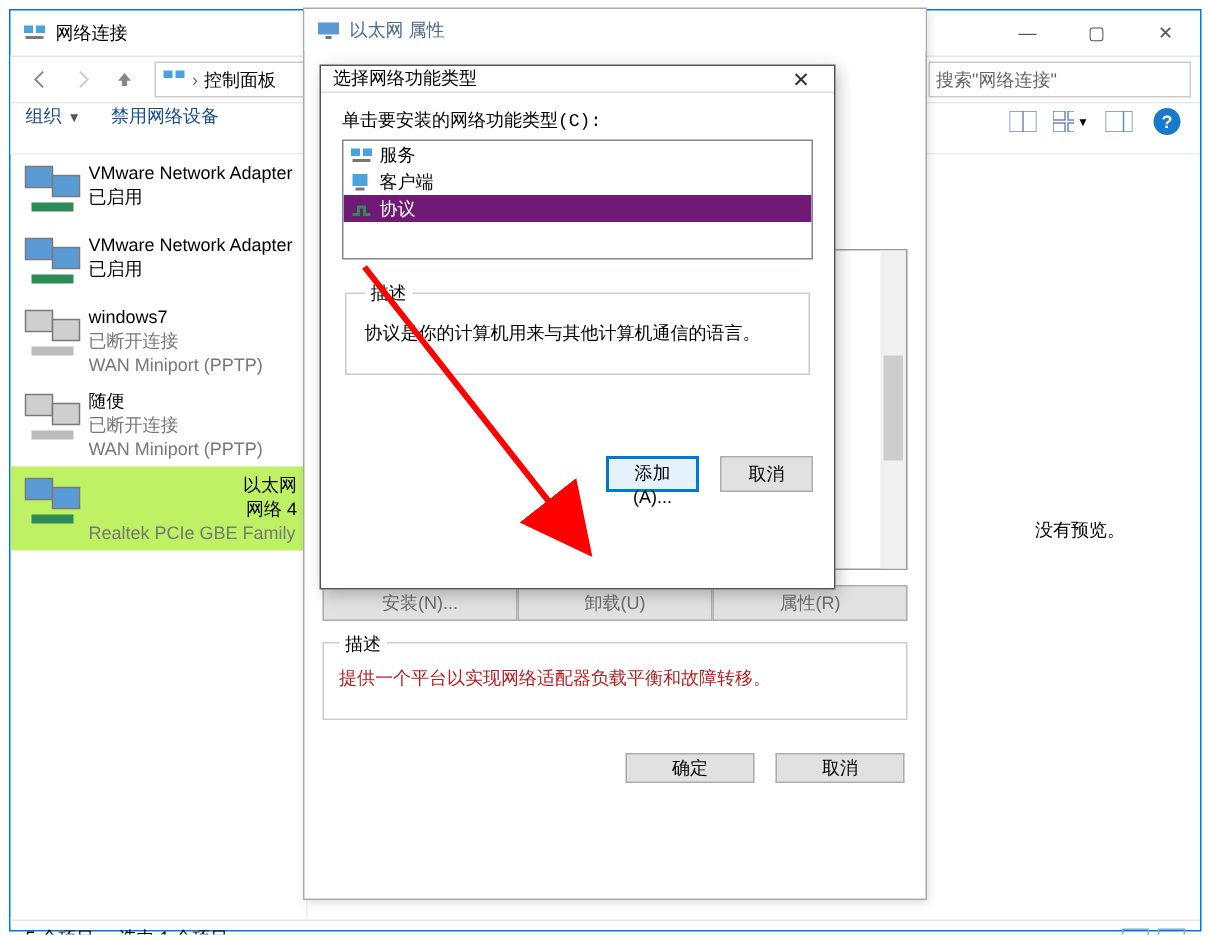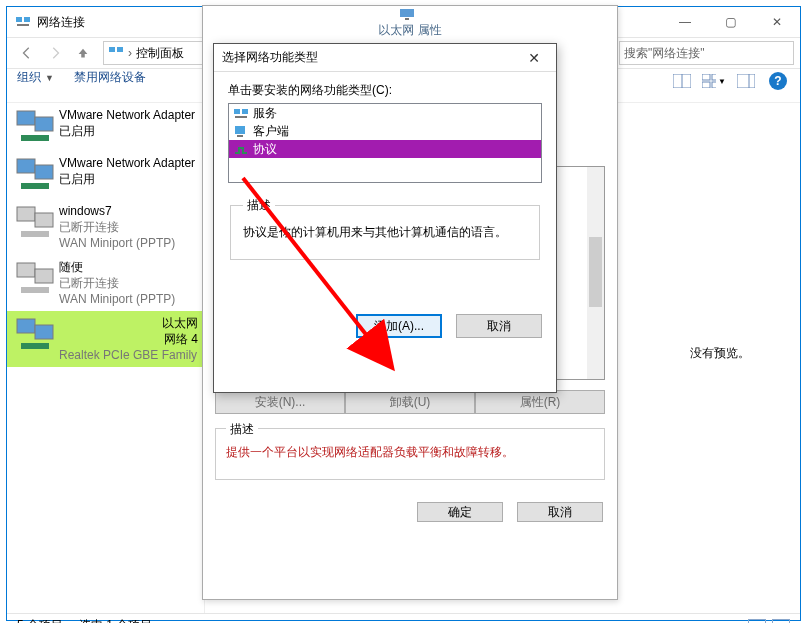--- a/index.html
+++ b/index.html
@@ -38,52 +38,52 @@
 .right-blank { flex: 1; position: relative; }
 .preview-label { position: absolute; right: 50px; top: 242px; color: #000; }
 
 .status { height: 24px; border-top: 1px solid #e5e5e5; display: flex; align-items: center; padding: 0 10px; }
 .status .s-text { margin-right: 16px; }
 .status .s-icons { margin-left: auto; display: flex; gap: 6px; }
 .status .s-icons span { width: 18px; height: 14px; border: 1px solid #8aa7cc; }
 
 
 .prop-dlg { position: absolute; left: 202px; top: 5px; width: 416px; height: 595px; background: #fff; border: 1px solid #aaa; box-shadow: 1px 2px 6px rgba(0,0,0,.15); }
-.prop-dlg .dlg-title { height: 28px; display: flex; align-items: center; padding: 0 8px; background: #fff; flex-direction: column; }
+.prop-dlg .dlg-title { height: 28px; display: flex; align-items: center; padding: 0 8px; background: #fff; }
 .prop-dlg .dlg-title .t-icon { width: 16px; height: 16px; margin-right: 6px; }
 .prop-dlg .dlg-title .t-text { color: #4a6a8a; }
 .prop-body { padding: 0 12px 12px; }
 .conn-line { display: flex; align-items: center; gap: 8px; padding: 4px 0 8px; }
 .cfg-btn { height: 22px; width: 92px; border: 1px solid #999; background: #e1e1e1; display: inline-flex; align-items: center; justify-content: center; letter-spacing: 6px; }
 .big-blank { height: 214px; border: 1px solid #999; background: #fff; position: relative; margin-top: 6px; }
 .scroll-track { position: absolute; right: 0; top: 0; bottom: 0; width: 17px; background: #f0f0f0; }
 .scroll-thumb { position: absolute; left: 2px; top: 70px; width: 13px; height: 70px; background: #cdcdcd; }
 .btn-row { display: flex; gap: 0; margin-top: 10px; }
 .btn-row button { flex: 1; height: 24px; background: #e1e1e1; border: 1px solid #adadad; color: #6d6d6d; }
 .desc-box { border: 1px solid #ccc; margin-top: 14px; padding: 8px 10px 18px; }
 .desc-box .desc-title { position: relative; top: -16px; background: #fff; display: inline-block; padding: 0 4px; }
 .desc-box .desc-text { margin-top: -10px; color: #b91c1c; }
 .dlg-buttons { display: flex; justify-content: flex-end; gap: 14px; padding: 10px 14px 0 0; }
 .dlg-buttons button { width: 86px; height: 20px; background: #e1e1e1; border: 1px solid #adadad; }
 
 
 .type-dlg { position: absolute; left: 213px; top: 43px; width: 344px; height: 350px; background: #fff; border: 1px solid #535353; box-shadow: 2px 3px 10px rgba(0,0,0,.25); }
-.type-dlg .hdr { height: 28px; display: flex; align-items: center; padding: 0 8px; background: #fff; border-bottom: 1px solid #ddd; }
+.type-dlg .hdr { height: 18px; display: flex; align-items: center; padding: 0 8px; background: #fff; border-bottom: 1px solid #ddd; }
 .type-dlg .hdr .t { flex: 1; color: #000; }
 .type-dlg .hdr .close { width: 28px; text-align: center; font-size: 14px; color: #333; }
 .type-body { padding: 10px 14px; }
-.type-body .lbl { color: #000; }
+.type-body .lbl { color: #000; font-family: Liberation Mono, monospace; }
 .list-box { margin-top: 4px; border: 1px solid #828790; height: 80px; background: #fff; overflow: hidden; }
 .list-row { display: flex; align-items: center; height: 18px; padding: 0 4px; gap: 4px; }
-.list-row.sel { background: #a21caf; color: #fff; }
+.list-row.sel { background: #701a75; color: #fff; }
 .list-row .ic { width: 16px; height: 14px; display: inline-flex; align-items: center; justify-content: center; }
 .type-fieldset { border: 1px solid #ccc; margin-top: 14px; padding: 10px 12px 18px; }
 .type-fieldset legend { padding: 0 4px; }
 .type-dlg .btns { display: flex; justify-content: flex-end; gap: 14px; padding: 0 14px; margin-top: 44px; }
-.type-dlg .btns button { width: 86px; height: 24px; background: #e1e1e1; border: 1px solid #adadad; text-align: center; }
+.type-dlg .btns button { width: 62px; height: 24px; background: #e1e1e1; border: 1px solid #adadad; text-align: center; }
 .type-dlg .btns button.primary { border: 2px solid #0078d7; background: #e5f1fb; }
 
 
 .arrow { position: absolute; left: 235px; top: 170px; width: 200px; height: 210px; pointer-events: none; }
 
 
 .nic-svg { display: block; }
 </style>
 </head>
 <body>

